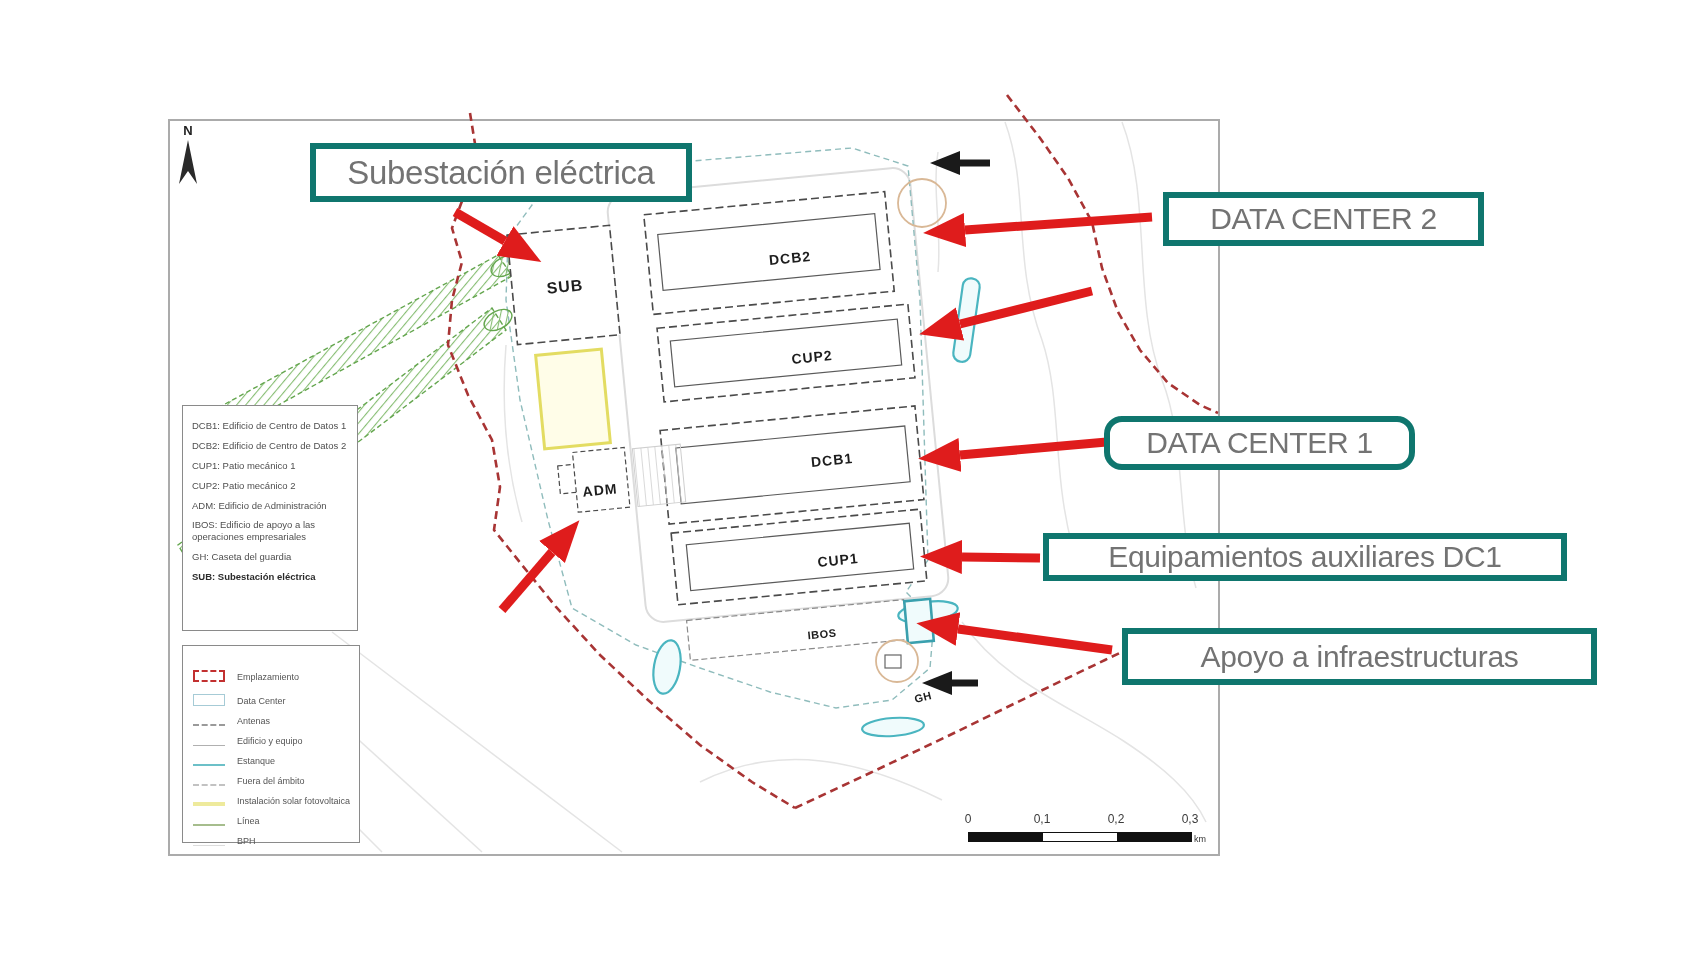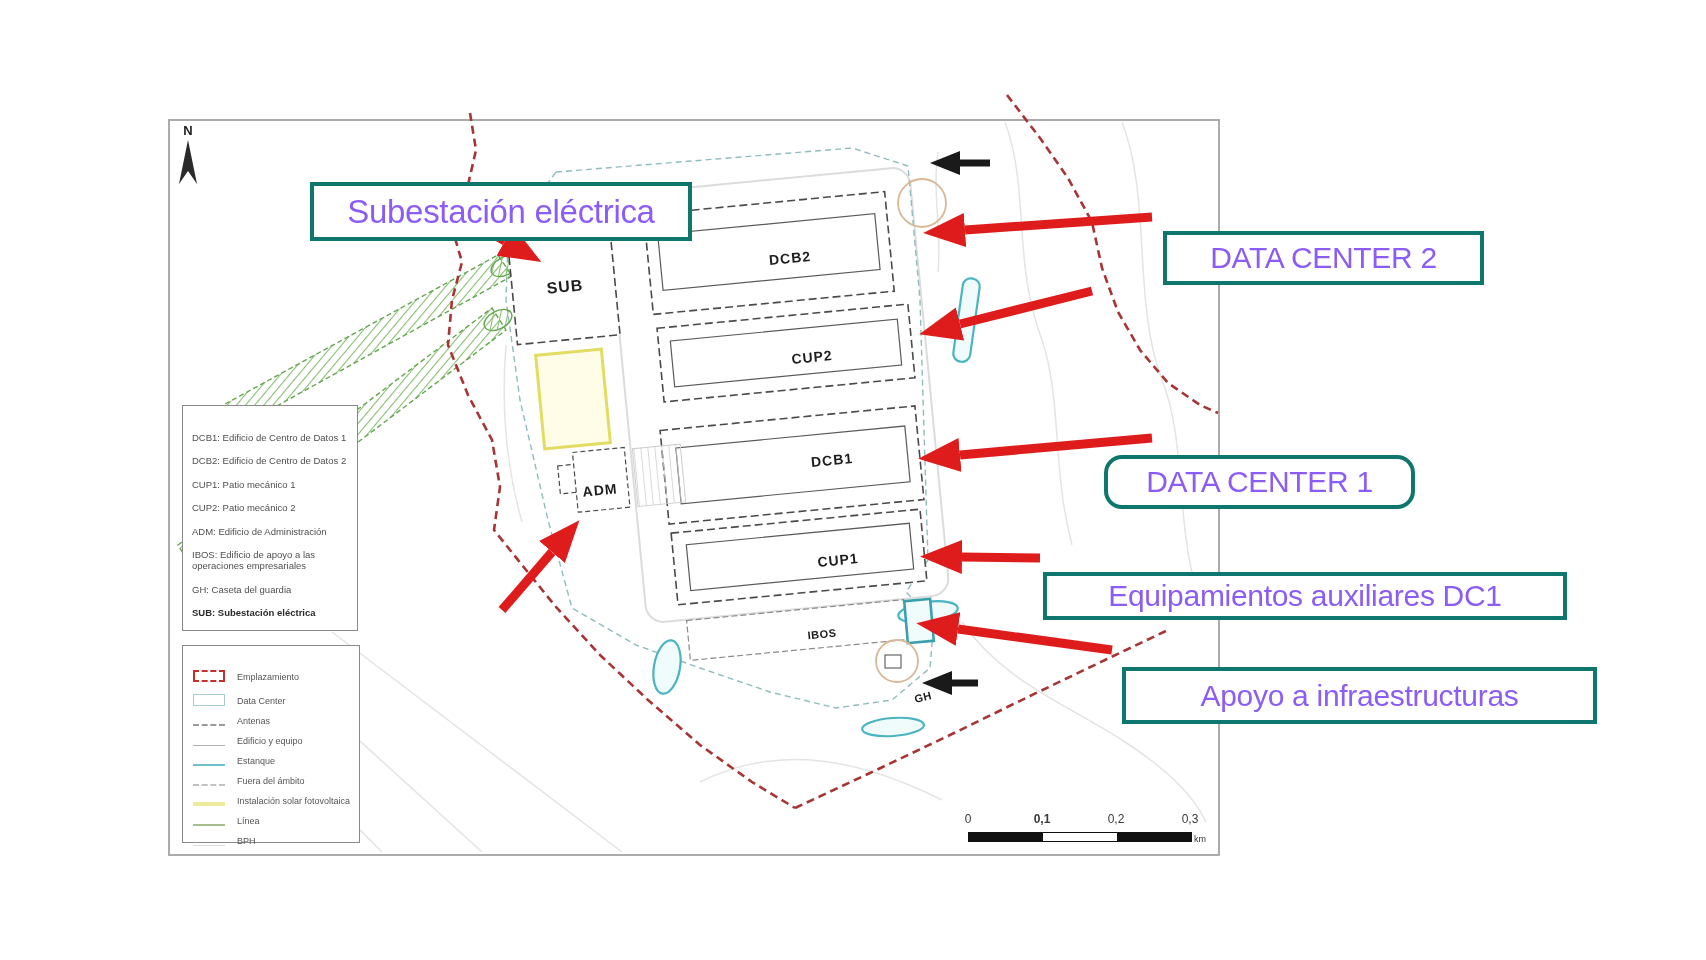--- a/index.html
+++ b/index.html
@@ -11,28 +11,28 @@
   #map-svg{position:absolute;left:0;top:0;width:1706px;height:960px;}
   
   .north-n{position:absolute;left:188px;top:130px;transform:translate(-50%,-50%);
            font-size:13px;font-weight:bold;color:#222;}
   
   .bldg-label{position:absolute;transform:translate(-50%,-50%) rotate(-5.5deg);
               font-size:14px;font-weight:bold;color:#1d1d1d;letter-spacing:1px;white-space:nowrap;}
   .bldg-label.small{font-size:11px;letter-spacing:0.5px;}
   
   .callout{position:absolute;display:flex;align-items:center;justify-content:center;
-           background:#ffffff;border:4px solid #0f766e;color:#8b5cf6;
-           font-size:30px;white-space:nowrap;box-sizing:border-box;letter-spacing:-0.3px;margin-top:39px;}
+           background:#ffffff;border:6px solid #0f766e;color:#737373;
+           font-size:30px;white-space:nowrap;box-sizing:border-box;letter-spacing:-0.3px;}
   .callout.bold{font-weight:normal;}
   
   #abbrev-box{position:absolute;left:182px;top:405px;width:176px;height:226px;
               background:#fff;border:1.5px solid #8a8a8a;box-sizing:border-box;
               padding:14px 6px 6px 9px;}
-  .abbrev-item{font-size:9.5px;color:#4f4f4f;line-height:1.2;margin-bottom:8.5px;margin-top:12px;}
+  .abbrev-item{font-size:9.5px;color:#4f4f4f;line-height:1.2;margin-bottom:8.5px;}
   .abbrev-item:last-child{color:#2b2b2b;font-weight:bold;}
   
   #legend-box{position:absolute;left:182px;top:645px;width:178px;height:198px;
               background:#fff;border:1.5px solid #8a8a8a;box-sizing:border-box;
               padding:12px 6px 4px 10px;}
   .lg-row{display:flex;align-items:flex-end;height:20px;}
   .lg-label{font-size:9px;color:#555;margin-left:12px;white-space:nowrap;}
   .sw{display:inline-block;width:32px;flex:0 0 32px;}
   .sw-emplazamiento{height:12px;border:2px dashed #c23030;box-sizing:border-box;}
   .sw-datacenter{height:12px;border:1.5px solid #a6cbd6;box-sizing:border-box;}
@@ -236,21 +236,21 @@
       <span class="lg-label">Línea</span>
     </div>
     <div class="lg-row">
       <span class="sw sw-bph"></span>
       <span class="lg-label">BPH</span>
     </div>
   </div>
 
   <div id="scale-bar">
     <span class="tick" style="left:18px;">0</span>
-    <span class="tick" style="left:92px;font-weight:bold;">0,1</span>
+    <span class="tick" style="left:92px;">0,1</span>
     <span class="tick" style="left:166px;">0,2</span>
     <span class="tick" style="left:240px;">0,3</span>
     <div id="bar">
       <span class="seg dark"></span>
       <span class="seg light"></span>
       <span class="seg dark"></span>
     </div>
     <span id="km-unit">km</span>
   </div>
 

